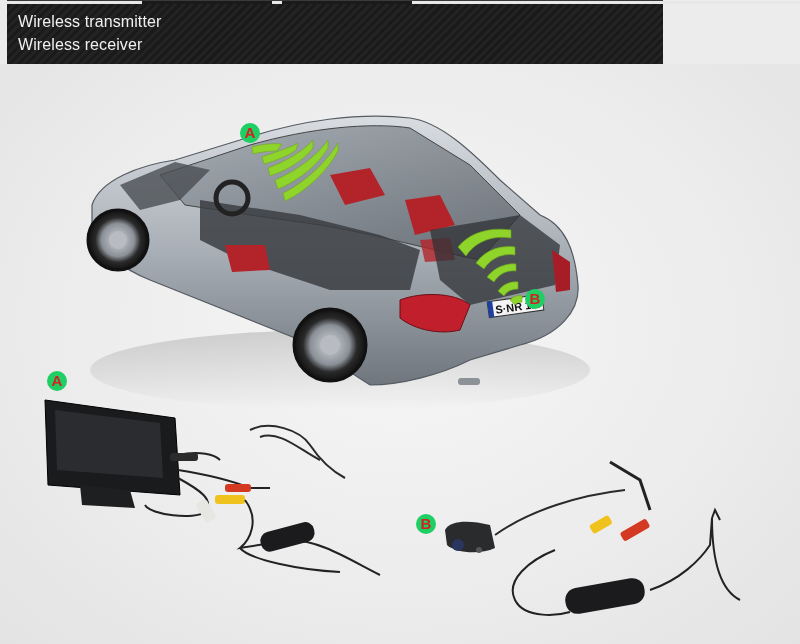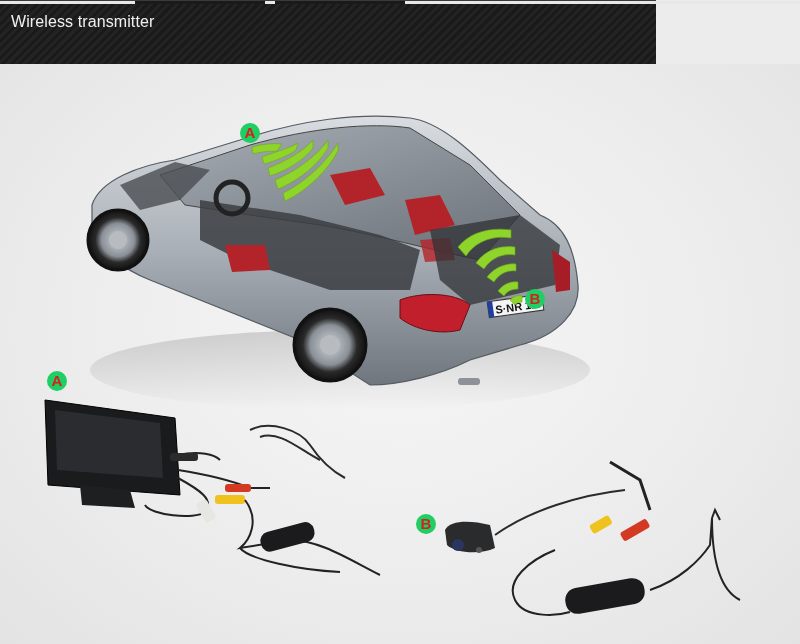--- a/index.html
+++ b/index.html
@@ -1,17 +1,17 @@
 <!DOCTYPE html>
 <html><head>
 <meta charset="utf-8">
 <style>
   html,body{margin:0;padding:0;}
   body{width:800px;height:644px;overflow:hidden;background:#ececec;font-family:"Liberation Sans",sans-serif;position:relative;}
-  .header{position:absolute;left:0;top:0;width:656px;height:64px;
+  .header{position:absolute;left:7px;top:0;width:656px;height:64px;
     background:repeating-linear-gradient(135deg,#242324 0px,#242324 3px,#1b1a1b 3px,#1b1a1b 6px);
     border-top:1px solid #3a3a3a;}
   .header .topline{position:absolute;left:0;top:0;width:800px;height:3px;background:#e8e8e8;}
   .header .topgap{position:absolute;top:0;height:3px;background:#1b1a1b;}
   .header .line{position:absolute;left:11px;color:#f0f0f0;font-size:16px;letter-spacing:0.1px;}
   .header .l1{top:12px;}
   .header .l2{top:35px;}
   .canvas{position:absolute;left:0;top:64px;width:800px;height:580px;
     background:radial-gradient(ellipse at 50% 45%,#f6f6f6 0%,#ececec 60%,#e3e3e3 100%);}
   .badge{position:absolute;width:20px;height:20px;border-radius:50%;background:#1fcf63;
@@ -20,20 +20,21 @@
   svg{position:absolute;left:0;top:0;}
 </style>
 </head>
 <body>
 
 <div class="header">
   <div class="topline"></div>
   <div class="topgap" style="left:135px;width:130px;"></div>
   <div class="topgap" style="left:275px;width:130px;"></div>
   <div class="line l1">Wireless transmitter</div>
+  <div class="line l2">Wireless receiver</div>
 </div>
 
 <div class="canvas">
   <svg width="800" height="580" viewBox="0 64 800 580">
     <defs>
       <linearGradient id="body" x1="0" y1="0" x2="0" y2="1">
         <stop offset="0" stop-color="#d9dde2"></stop>
         <stop offset="0.5" stop-color="#a9afb6"></stop>
         <stop offset="1" stop-color="#70767d"></stop>
       </linearGradient>

